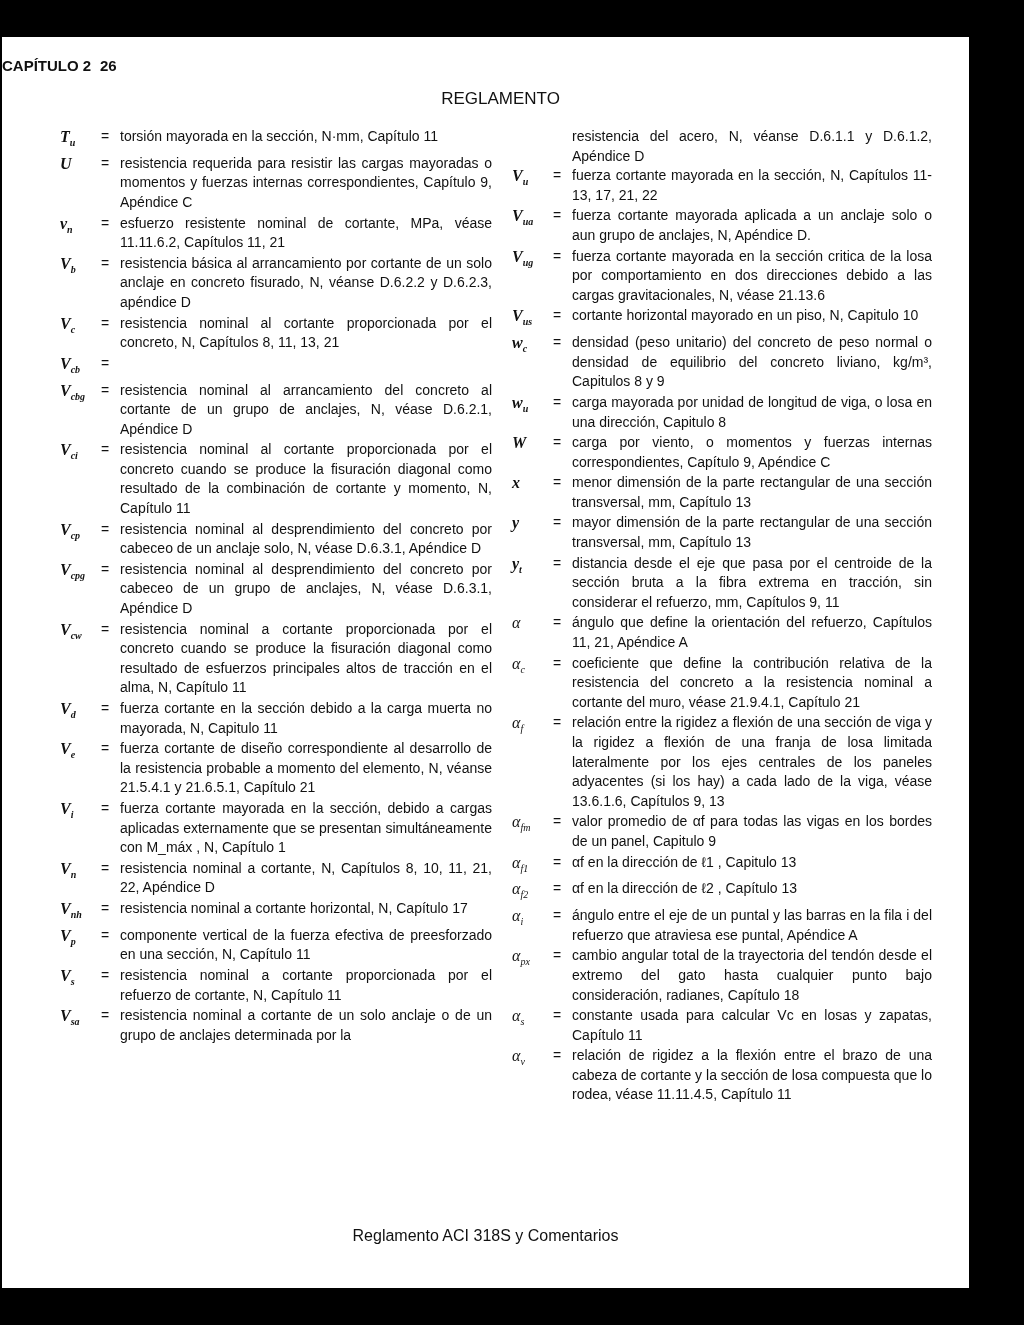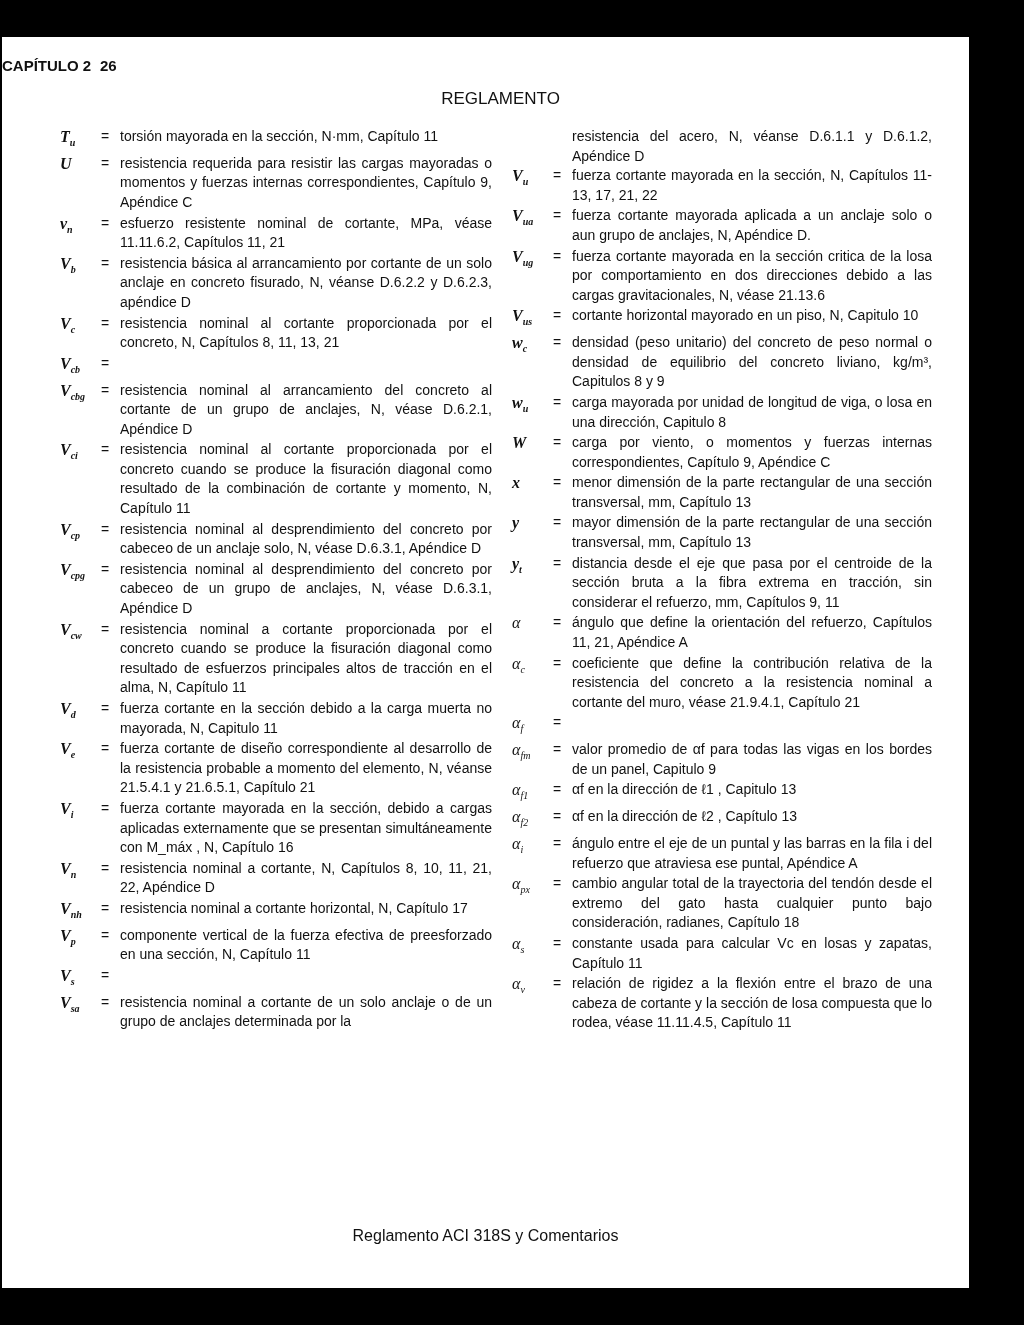--- a/index.html
+++ b/index.html
@@ -89,40 +89,41 @@
         <span class="def">fuerza cortante en la sección debido a la carga muerta no mayorada, N, Capitulo 11</span>
       </div>
       <div class="entry">
         <span class="sym"><span>V</span><sub>e</sub></span>
         <span class="eq">=</span>
         <span class="def">fuerza cortante de diseño correspondiente al desarrollo de la resistencia probable a momento del elemento, N, véanse 21.5.4.1 y 21.6.5.1, Capítulo 21</span>
       </div>
       <div class="entry">
         <span class="sym"><span>V</span><sub>i</sub></span>
         <span class="eq">=</span>
-        <span class="def">fuerza cortante mayorada en la sección, debido a cargas aplicadas externamente que se presentan simultáneamente con M_máx , N, Capítulo 16</span>
+        <span class="def">fuerza cortante mayorada en la sección, debido a cargas aplicadas externamente que se presentan simultáneamente con M_máx , N, Capítulo 1</span>
       </div>
       <div class="entry">
         <span class="sym"><span>V</span><sub>n</sub></span>
         <span class="eq">=</span>
         <span class="def">resistencia nominal a cortante, N, Capítulos 8, 10, 11, 21, 22, Apéndice D</span>
       </div>
       <div class="entry">
         <span class="sym"><span>V</span><sub>nh</sub></span>
         <span class="eq">=</span>
         <span class="def">resistencia nominal a cortante horizontal, N, Capítulo 17</span>
       </div>
       <div class="entry">
         <span class="sym"><span>V</span><sub>p</sub></span>
         <span class="eq">=</span>
         <span class="def">componente vertical de la fuerza efectiva de preesforzado en una sección, N, Capítulo 11</span>
       </div>
       <div class="entry">
         <span class="sym"><span>V</span><sub>s</sub></span>
         <span class="eq">=</span>
+        <span class="def">resistencia nominal a cortante proporcionada por el refuerzo de cortante, N, Capítulo 11</span>
       </div>
       <div class="entry">
         <span class="sym"><span>V</span><sub>sa</sub></span>
         <span class="eq">=</span>
         <span class="def">resistencia nominal a cortante de un solo anclaje o de un grupo de anclajes determinada por la</span>
       </div>
     </div>
 
   <div class="col right" id="right-col">
     <div class="cont">resistencia del acero, N, véanse D.6.1.1 y D.6.1.2, Apéndice D</div>
@@ -182,20 +183,21 @@
         <span class="def">ángulo que define la orientación del refuerzo, Capítulos 11, 21, Apéndice A</span>
       </div>
       <div class="entry">
         <span class="sym greek"><span>α</span><sub>c</sub></span>
         <span class="eq">=</span>
         <span class="def">coeficiente que define la contribución relativa de la resistencia del concreto a la resistencia nominal a cortante del muro, véase 21.9.4.1, Capítulo 21</span>
       </div>
       <div class="entry">
         <span class="sym greek"><span>α</span><sub>f</sub></span>
         <span class="eq">=</span>
+        <span class="def">relación entre la rigidez a flexión de una sección de viga y la rigidez a flexión de una franja de losa limitada lateralmente por los ejes centrales de los paneles adyacentes (si los hay) a cada lado de la viga, véase 13.6.1.6, Capítulos 9, 13</span>
       </div>
       <div class="entry">
         <span class="sym greek"><span>α</span><sub>fm</sub></span>
         <span class="eq">=</span>
         <span class="def">valor promedio de αf para todas las vigas en los bordes de un panel, Capitulo 9</span>
       </div>
       <div class="entry">
         <span class="sym greek"><span>α</span><sub>f1</sub></span>
         <span class="eq">=</span>
         <span class="def">αf en la dirección de ℓ1 , Capitulo 13</span>

